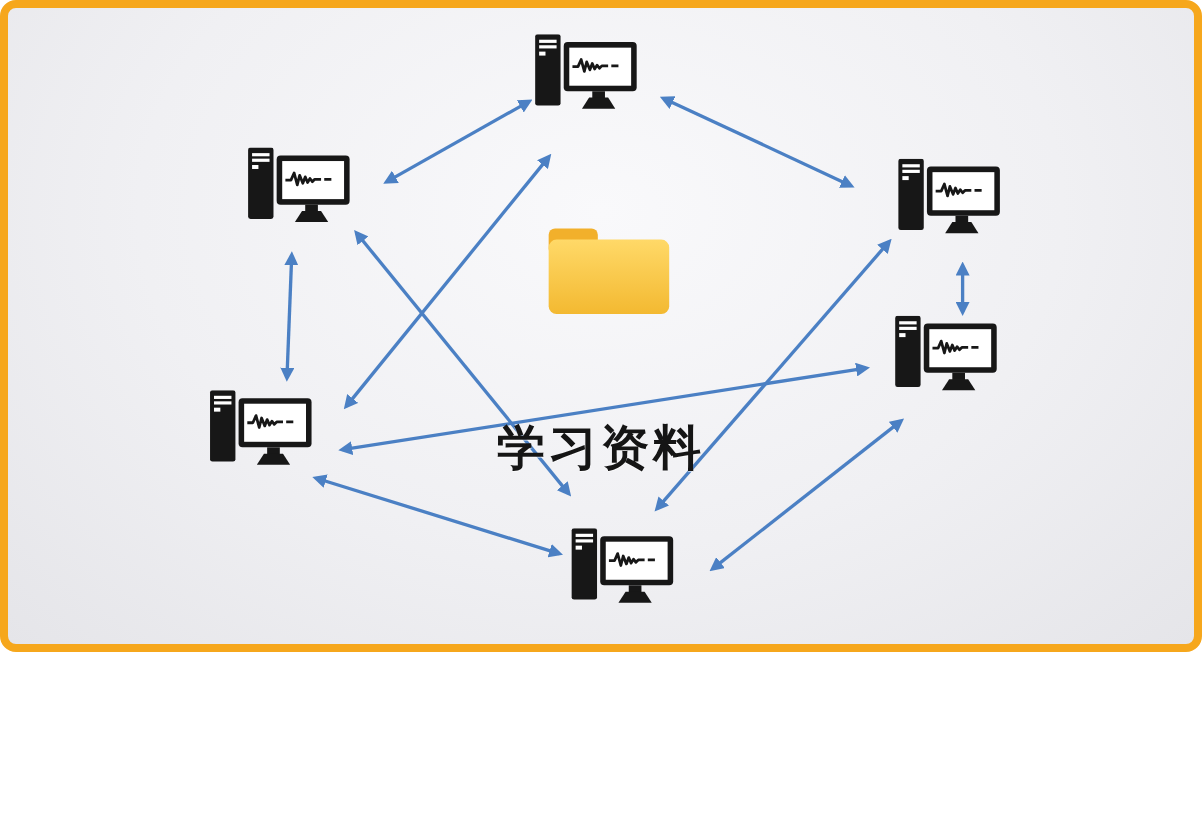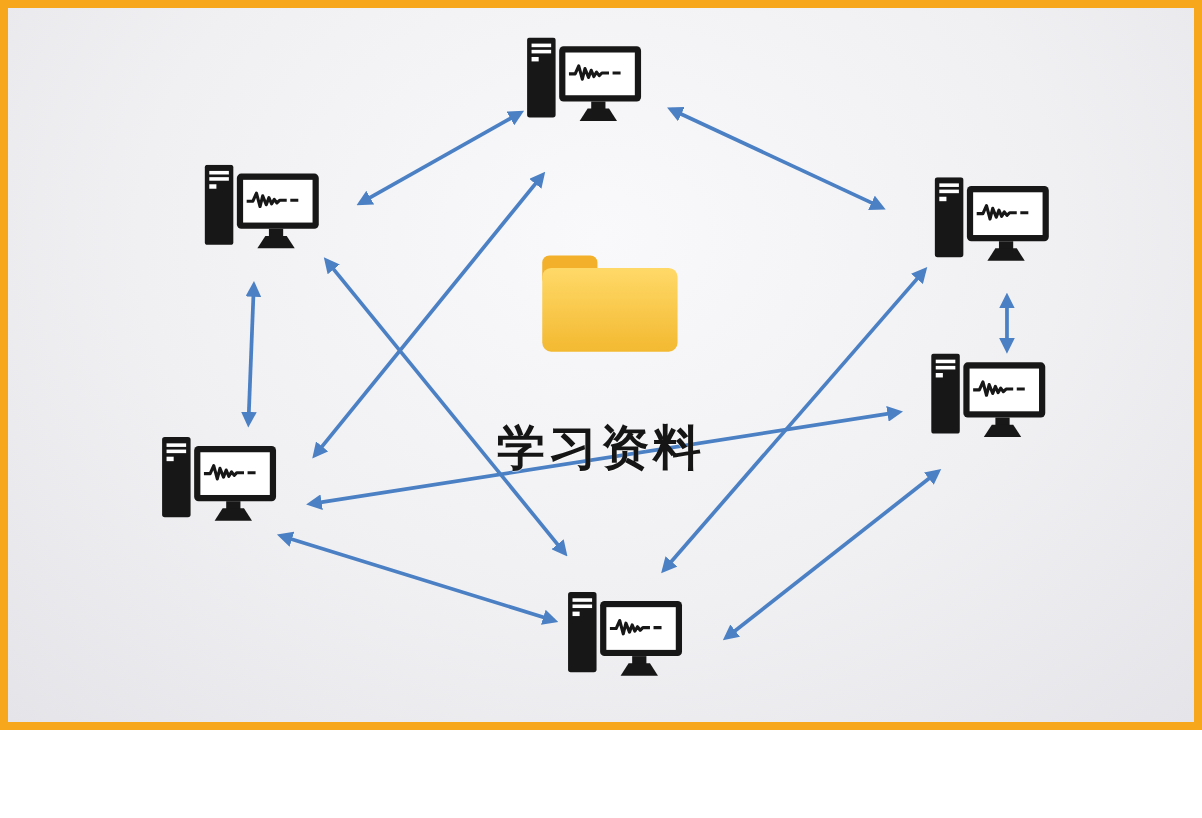--- a/index.html
+++ b/index.html
@@ -4,24 +4,24 @@
 <style>
   html, body {
     margin: 0;
     padding: 0;
     background: #ffffff;
     font-family: "Liberation Sans", "DejaVu Sans", sans-serif;
   }
   .frame {
     position: relative;
     width: 1202px;
-    height: 730px;
+    height: 652px;
     box-sizing: border-box;
     border: 8px solid var(--border, #f6a71c);
-    border-radius: 0;
+    border-radius: 16px;
     overflow: hidden;
     background: radial-gradient(ellipse at 50% 32%, #f9f9fb 0%, #f0f0f3 55%, #e5e5e9 100%);
   }
   .diagram-svg {
     position: absolute;
     left: 0; top: 0;
     width: 100%;
     height: 100%;
     display: block;
   }

